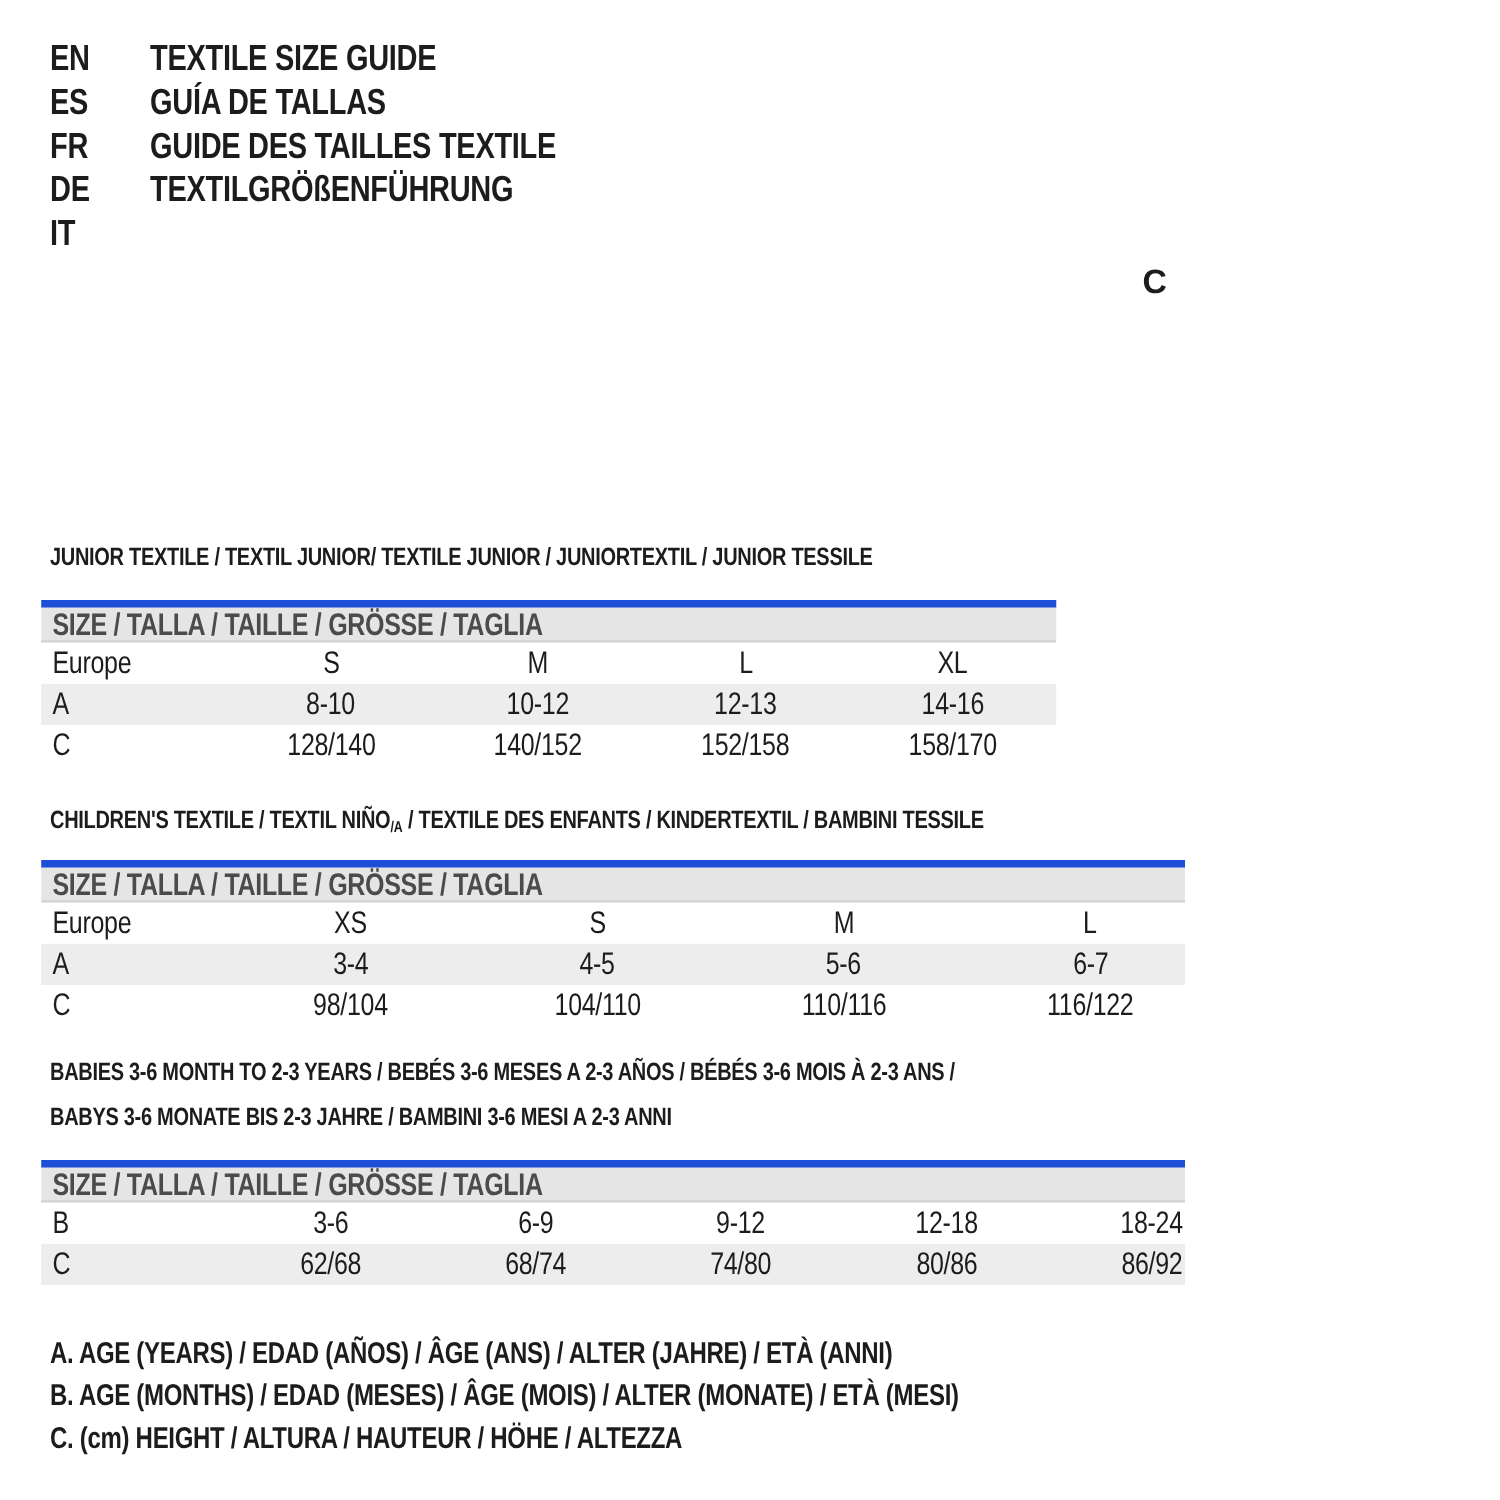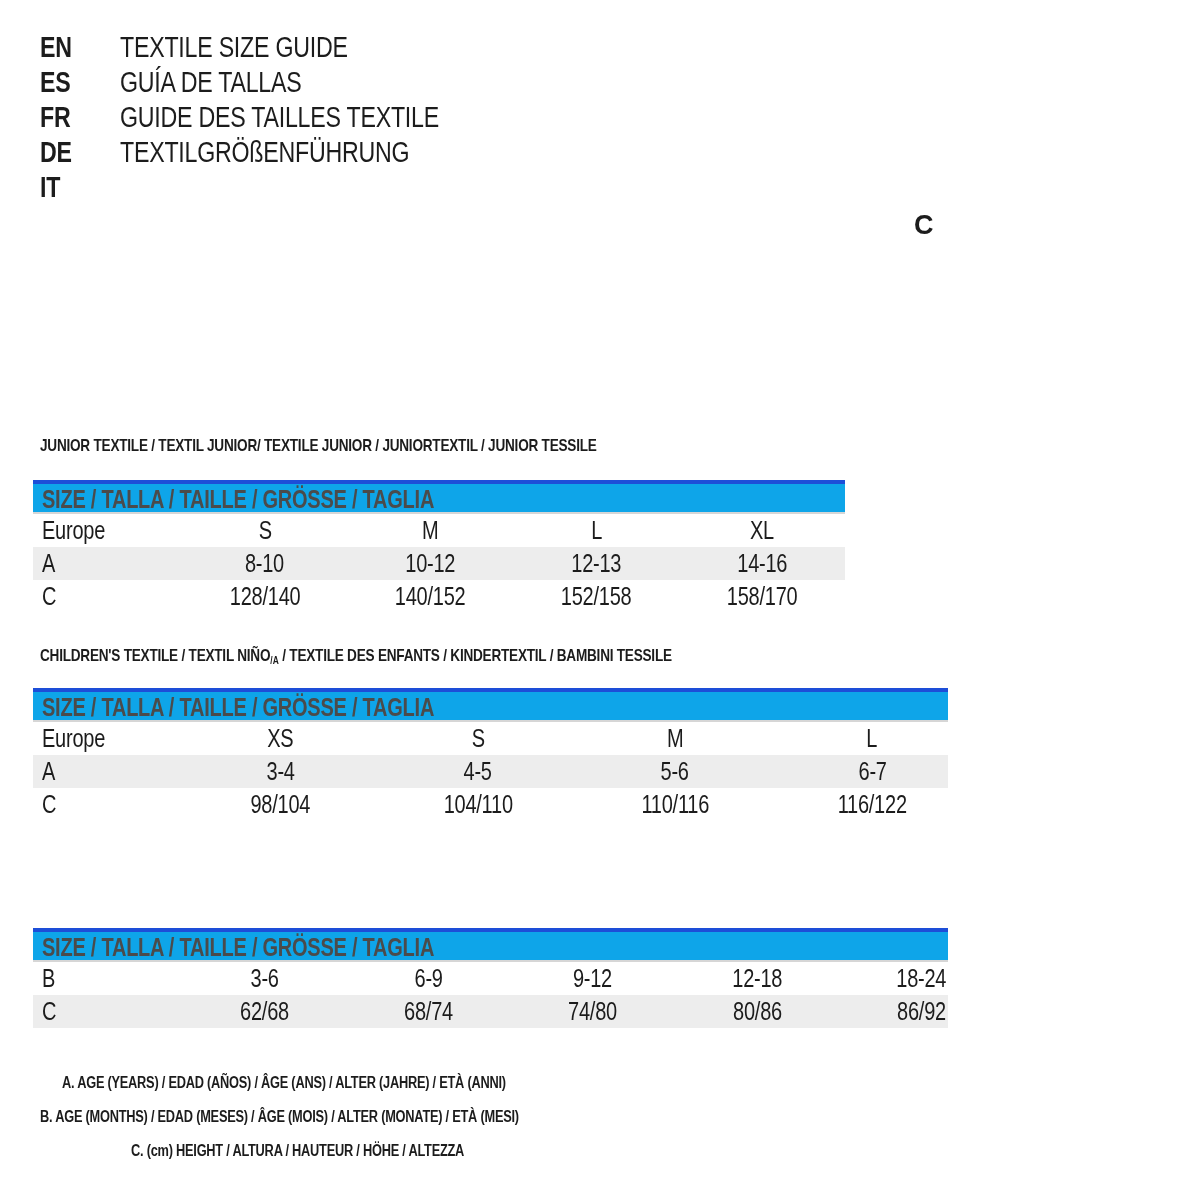--- a/index.html
+++ b/index.html
@@ -8,48 +8,48 @@
     font-family:"Liberation Sans","DejaVu Sans",sans-serif;color:#1c1c1c;
     overflow:hidden;
   }
   .cond{display:inline-block;transform:scaleX(0.8);transform-origin:0 50%;white-space:nowrap;letter-spacing:-0.3px;}
   .center .cond{transform-origin:50% 50%;}
 
   
   .langs{position:absolute;left:40px;top:30px;}
   .lang-row{display:flex;height:35px;align-items:center;}
   .lang-code{width:80px;font-weight:bold;font-size:29px;}
-  .lang-label{font-weight:normal;font-size:29px;}
+  .lang-label{font-weight:bold;font-size:29px;}
 
   
   .dash-line{
     position:absolute;left:950px;top:16px;width:4px;height:402px;
     background:repeating-linear-gradient(to bottom,#141414 0 8px,transparent 8px 16px);
   }
   .figure-label{position:absolute;left:914px;top:210px;font-weight:bold;font-size:27px;}
   .silhouette{position:absolute;left:962px;top:12px;}
 
   
-  .section-title{position:absolute;left:40px;font-size:17px;font-weight:bold;line-height:36px;}
+  .section-title{position:absolute;left:40px;font-size:20px;font-weight:bold;line-height:36px;}
   .title-sub{font-size:0.62em;vertical-align:-0.28em;letter-spacing:0;}
 
   
   .tbl{position:absolute;left:33px;font-size:25px;}
   .tbl-head{
-    height:34px;background:#0ea5e9;display:flex;align-items:center;padding-left:9px;
+    height:34px;background:#e5e5e5;display:flex;align-items:center;padding-left:9px;
     color:#4b4b4b;font-weight:bold;box-sizing:border-box;
-    border-top:4px solid #1d4ed8;box-shadow:inset 0 -2px 0 #d6d6d6;
+    border-top:6px solid #1d4ed8;box-shadow:inset 0 -2px 0 #d6d6d6;
   }
   .trow{display:flex;height:33px;align-items:center;}
   .trow.alt{background:#ededed;}
   .cell{flex:1;text-align:center;}
   .cell.label{flex:0 0 140px;text-align:left;padding-left:9px;text-decoration:underline;}
 
   
-  .legend{position:absolute;left:40px;top:1066px;font-size:16px;font-weight:bold;line-height:34px;text-align:center;}
+  .legend{position:absolute;left:40px;top:1066px;font-size:24px;font-weight:bold;line-height:34px;}
 </style>
 </head>
 <body>
 
 <div id="canvas">
 
   <div class="langs">
     <div class="lang-row">
       <span class="lang-code"><span class="cond">EN</span></span>
       <span class="lang-label"><span class="cond">TEXTILE SIZE GUIDE</span></span>
@@ -144,20 +144,24 @@
     <div class="trow">
       <div class="cell label"><span class="cond">C</span></div>
       <div class="cell center"><span class="cond">98/104</span></div>
       <div class="cell center"><span class="cond">104/110</span></div>
       <div class="cell center"><span class="cond">110/116</span></div>
       <div class="cell center"><span class="cond">116/122</span></div>
       <div class="cell center"><span class="cond">122/128</span></div>
     </div>
   </div>
 
+  <h2 class="section-title" style="top:840px;margin:0;">
+    <span class="cond">BABIES 3-6 MONTH TO 2-3 YEARS / BEBÉS 3-6 MESES A 2-3 AÑOS / BÉBÉS 3-6 MOIS À 2-3 ANS /</span><br>
+    <span class="cond">BABYS 3-6 MONATE BIS 2-3 JAHRE / BAMBINI 3-6 MESI A 2-3 ANNI</span>
+  </h2>
   <div class="tbl" style="top:928px;width:1135px;">
     <div class="tbl-head">
       <span class="cond">SIZE / TALLA / TAILLE / GRÖSSE / TAGLIA</span>
     </div>
     <div class="trow">
       <div class="cell label"><span class="cond">B</span></div>
       <div class="cell center"><span class="cond">3-6</span></div>
       <div class="cell center"><span class="cond">6-9</span></div>
       <div class="cell center"><span class="cond">9-12</span></div>
       <div class="cell center"><span class="cond">12-18</span></div>

